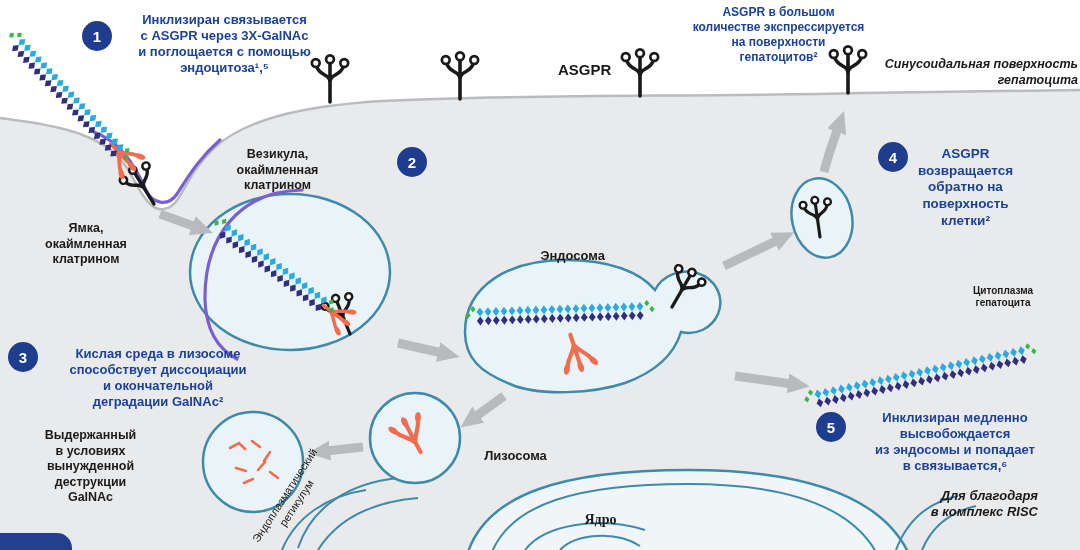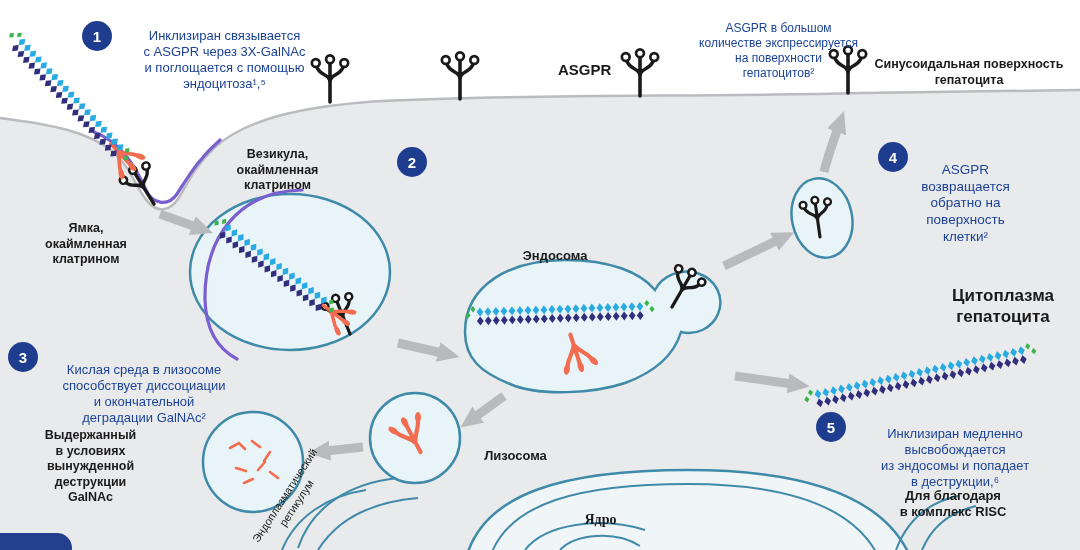--- a/index.html
+++ b/index.html
@@ -1,21 +1,21 @@
 <!DOCTYPE html>
 <html style="--accent_blue: #1b4297; --circle_navy: #1e3d8f; --membrane_gray: #b9bbbe; --cell_fill: #e9eaec; --organelle_fill: #e9f4f8; --organelle_stroke: #3e8aa8; --clathrin_purple: #7a5fd0; --arrow_gray: #b8babd; --strand_cyan: #29abe2; --strand_navy: #312e7b; --strand_green: #3bb54a; --galnac_orange: #f26c4f; --receptor_black: #1a1a1a;"><head>
 <meta charset="utf-8">
 <style>
   html,body{margin:0;padding:0;background:#fff;}
   #scene{position:relative;width:1080px;height:550px;overflow:hidden;background:#fff;font-family:"Liberation Sans",sans-serif;}
   #scene svg{position:absolute;left:0;top:0;}
   .lbl{position:absolute;white-space:pre-line;line-height:1.24;text-align:center;}
-  .blue{color:var(--accent_blue);font-weight:normal;font-size:13px;margin-top:16px;}
+  .blue{color:var(--accent_blue);font-weight:bold;font-size:13px;}
   .blk{color:#1a1a1a;font-weight:bold;font-size:12.5px;}
-  .it{}
+  .it{font-style:italic;text-align:right;}
   .step-circle{position:absolute;width:30px;height:30px;border-radius:50%;background:var(--circle_navy);
     color:#fff;font-weight:bold;font-size:15px;display:flex;align-items:center;justify-content:center;}
   .cellfill{fill:var(--cell_fill);stroke:none;}
   .membrane{fill:none;stroke:var(--membrane_gray);stroke-width:2.5;}
   .clathrin{fill:none;stroke:var(--clathrin_purple);stroke-width:3.2;stroke-linecap:round;}
   .organelle{fill:var(--organelle_fill);stroke:var(--organelle_stroke);stroke-width:2.5;}
   .nucfill{fill:#f0f6f8;stroke:var(--organelle_stroke);stroke-width:2.5;}
   .thinline{fill:none;stroke:var(--organelle_stroke);stroke-width:2;}
   .arrow{fill:none;stroke:var(--arrow_gray);stroke-width:9;stroke-linecap:butt;}
   .rec{stroke:var(--receptor_black);stroke-width:2.4;fill:none;stroke-linecap:round;}
@@ -315,49 +315,49 @@
       <span>4</span>
     </div>
 <div class="step-circle" style="left:816px;top:412px;">
       <span>5</span>
     </div>
 
 <div class="lbl blue" style="left:112px;top:12px;width:225px;">Инклизиран связывается
 с ASGPR через 3X-GalNAc
 и поглощается с помощью
 эндоцитоза¹,⁵</div>
-<div class="lbl blue" style="left:24px;top:346px;width:240px;">Кислая среда в лизосоме
+<div class="lbl blue" style="left:38px;top:346px;width:240px;">Кислая среда в лизосоме
 способствует диссоциации
 и окончательной
 деградации GalNAc²</div>
 <div class="lbl blue" style="left:888px;top:146px;width:155px;font-size:13.5px;">ASGPR
 возвращается
 обратно на
 поверхность
 клетки²</div>
 <div class="lbl blue" style="left:850px;top:410px;width:210px;">Инклизиран медленно
 высвобождается
 из эндосомы и попадает
-в деструкции,⁶</div>
+в связывается,⁶</div>
 
 <div class="lbl blue" style="left:676px;top:5px;width:205px;font-size:12px;">ASGPR в большом
 количестве экспрессируется
 на поверхности
 гепатоцитов²</div>
 <div class="lbl blk it" style="left:860px;top:57px;width:218px;">Синусоидальная поверхность
 гепатоцита</div>
 <div class="lbl blk" style="left:558px;top:61px;width:80px;font-size:15px;text-align:left;">ASGPR</div>
 <div class="lbl blk" style="left:210px;top:147px;width:135px;">Везикула,
 окаймленная
 клатрином</div>
 <div class="lbl blk" style="left:22px;top:221px;width:128px;">Ямка,
 окаймленная
 клатрином</div>
-<div class="lbl blk" style="left:505px;top:248px;width:100px;font-size:13px;">Эндосома</div>
-<div class="lbl blk" style="left:928px;top:285px;width:150px;font-size:17px;">Цитоплазма
+<div class="lbl blk" style="left:505px;top:248px;width:100px;font-size:13px;text-align:right;">Эндосома</div>
+<div class="lbl blk" style="left:928px;top:285px;width:150px;font-size:10px;">Цитоплазма
 гепатоцита</div>
 <div class="lbl blk" style="left:28px;top:428px;width:125px;">Выдержанный
 в условиях
 вынужденной
 деструкции
 GalNAc</div>
 <div class="lbl blk" style="left:468px;top:448px;width:95px;font-size:13px;">Лизосома</div>
 <div class="lbl" style="left:206px;top:486px;width:170px;transform:rotate(-57deg);font-size:11px;color:#1a1a1a;">Эндоплазматический
 ретикулум</div>
 <div class="lbl blk" style="left:568px;top:511px;width:65px;font-size:14px;font-family:Liberation Serif, serif;">Ядро</div>

